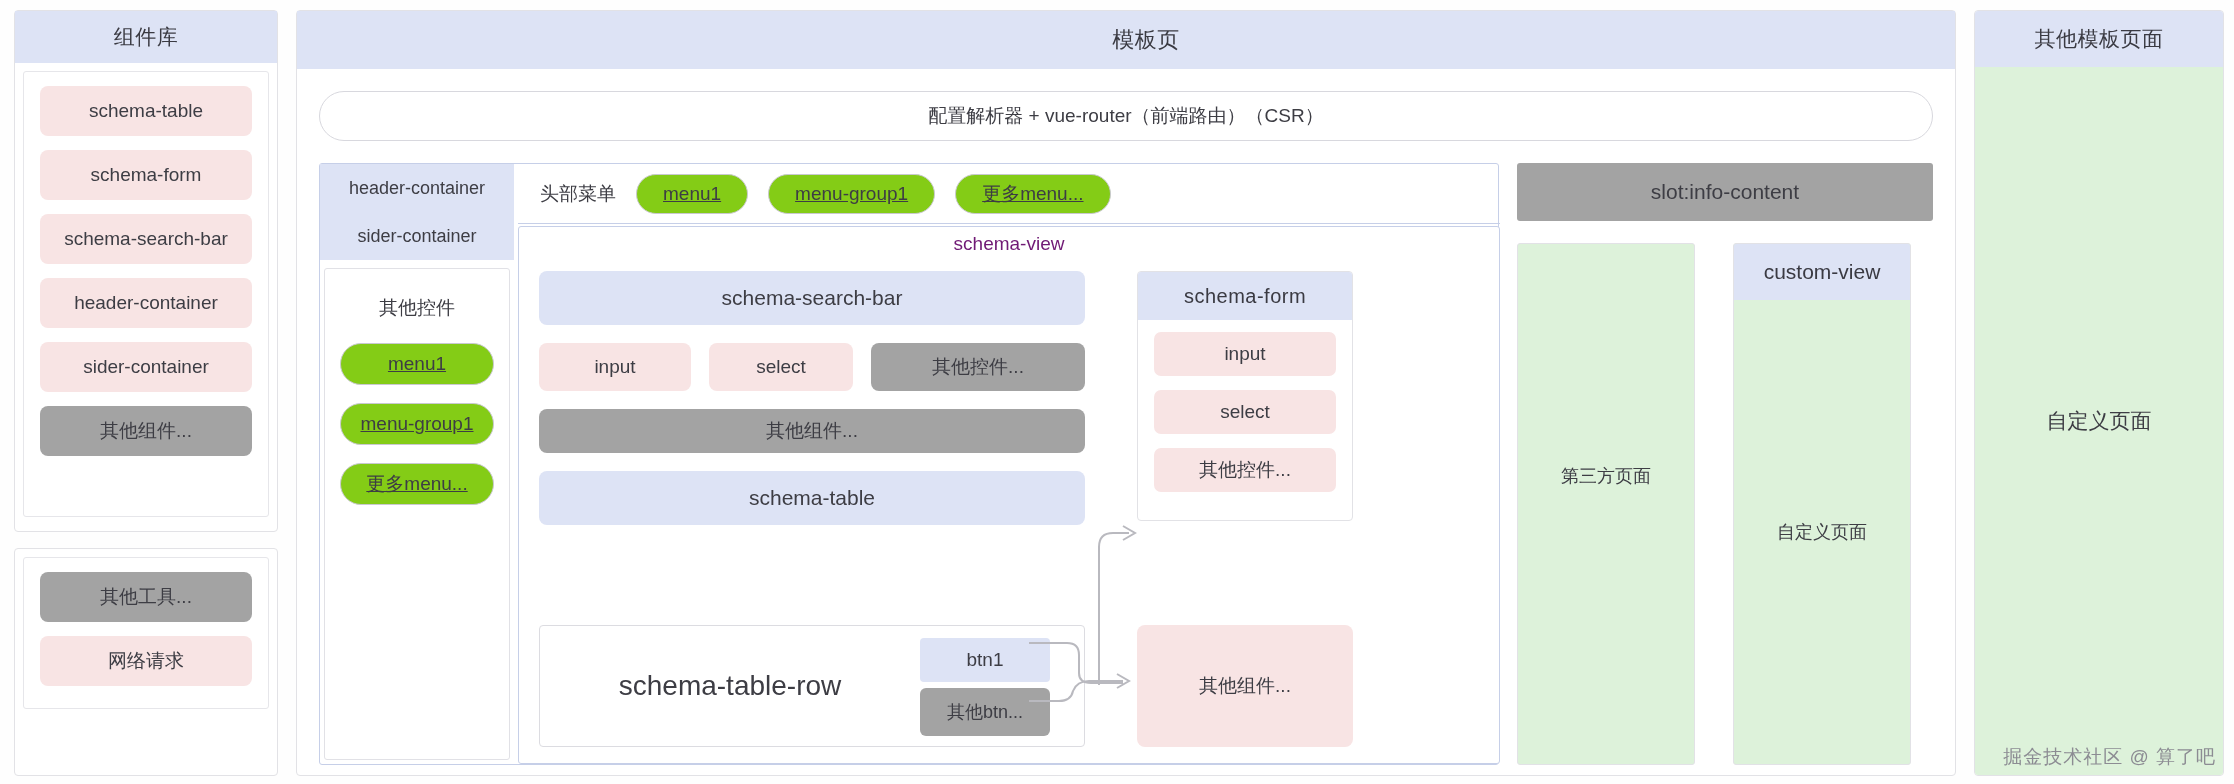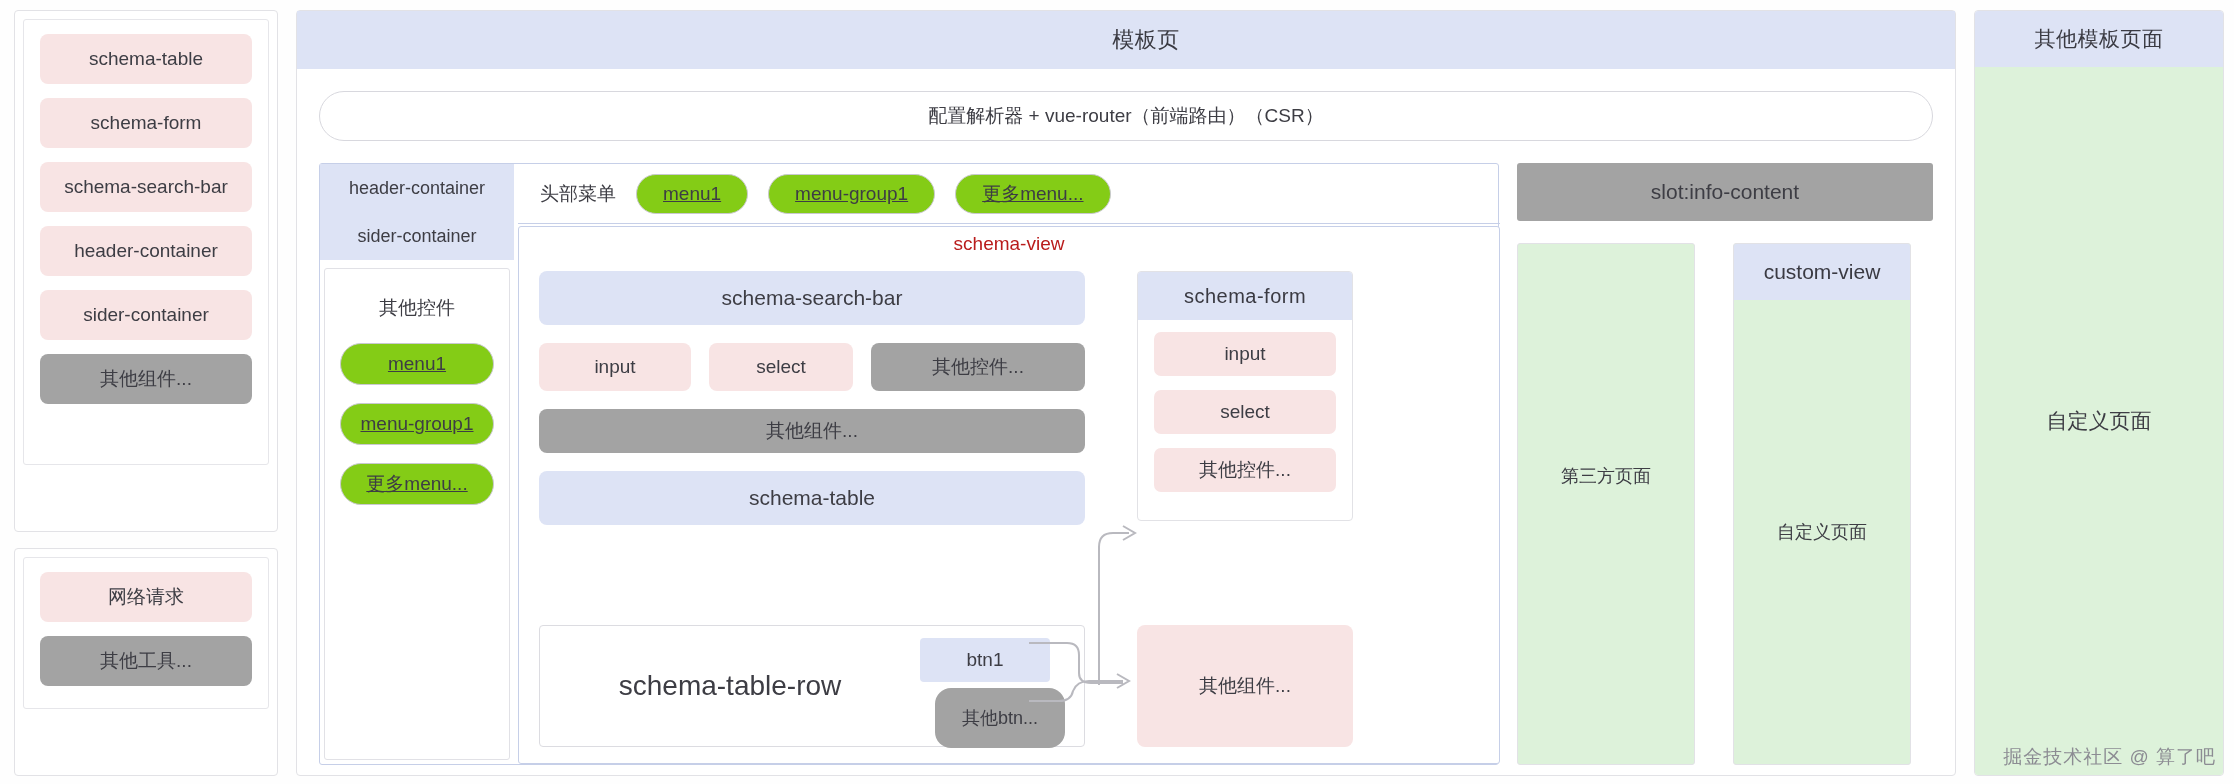--- a/index.html
+++ b/index.html
@@ -117,21 +117,21 @@
   }
   #header-menu .label { font-size: 19px; }
   #header-menu .pill { height: 40px; padding: 0 26px; }
 
   #schema-view {
     position: absolute; left: 198px; top: 62px; width: 982px; height: 538px;
     border: 1px solid #c6cfe8; border-radius: 3px; background: #fff;
   }
   #sv-title {
     position: absolute; left: 0; top: 6px; width: 100%;
-    text-align: center; font-size: 19px; color: #b91c1c;
+    text-align: center; font-size: 19px; color: #701a75;
   }
 
   #sv-left { position: absolute; left: 20px; top: 44px; width: 546px; }
   #sv-left .chip.wide { height: 54px; font-size: 21px; }
   #row-controls { display: flex; gap: 18px; margin-top: 18px; }
   #row-controls .chip { height: 48px; }
   #ctl-input  { width: 152px; }
   #ctl-select { width: 144px; }
   #ctl-other  { flex: 1; }
 
@@ -141,22 +141,22 @@
   }
   #table-row-box .label {
     position: absolute; left: 0; top: 0; width: 380px; height: 100%;
     justify-content: center; font-size: 28px;
   }
   #btn1 {
     position: absolute; left: 380px; top: 12px; width: 130px; height: 44px;
     border-radius: 4px; font-size: 19px;
   }
   #btn-other {
-    position: absolute; left: 380px; top: 62px; width: 130px; height: 60px;
-    border-radius: 16px; font-size: 18px; margin-left: 15px;
+    position: absolute; left: 380px; top: 62px; width: 130px; height: 48px;
+    border-radius: 6px; font-size: 18px;
   }
 
   #schema-form {
     position: absolute; left: 618px; top: 44px; width: 216px; height: 250px;
     border: 1px solid #e2e2e6; border-radius: 4px; background: #fff;
     overflow: hidden;
   }
   #schema-form .panel-head { height: 48px; font-size: 20px; }
   #schema-form .sf-body { padding: 12px 16px; display: flex; flex-direction: column; gap: 14px; }
   #schema-form .chip { height: 44px; font-size: 19px; border-radius: 7px; }
@@ -203,34 +203,35 @@
     position: absolute; right: 18px; bottom: 14px;
     font-size: 19px; color: #8c8c93; letter-spacing: 1px;
   }
 </style>
 </head>
 <body>
 
 <div id="root">
 
   <div class="panel" id="lib-panel">
+    <div class="panel-head">组件库</div>
     <div class="panel-body">
       <div class="chip pink">schema-table</div>
       <div class="chip pink">schema-form</div>
       <div class="chip pink">schema-search-bar</div>
       <div class="chip pink">header-container</div>
       <div class="chip pink">sider-container</div>
       <div class="chip green">其他组件...</div>
     </div>
   </div>
 
   <div class="panel" id="tool-panel">
     <div class="panel-body">
+      <div class="chip green">其他工具...</div>
       <div class="chip pink">网络请求</div>
-      <div class="chip green">其他工具...</div>
     </div>
   </div>
 
   <div class="panel" id="template-panel">
     <div class="panel-head">模板页</div>
 
     <div id="router-bar">配置解析器 + vue-router（前端路由）（CSR）</div>
 
     <div id="layout-frame">
 

